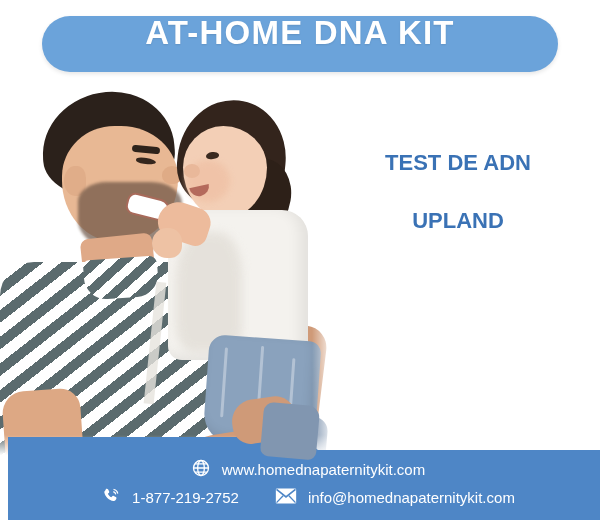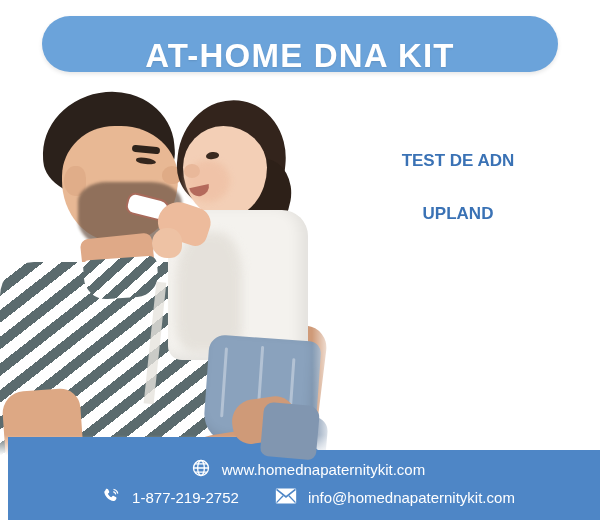--- a/index.html
+++ b/index.html
@@ -21,21 +21,21 @@
   
   .header-banner {
     position: absolute;
     left: 42px;
     top: 16px;
     width: 516px;
     height: 56px;
     background: #6ba3da;
     border-radius: 28px;
     display: flex;
-    align-items: flex-end;
+    align-items: flex-start;
     justify-content: center;
     box-shadow: 0 2px 4px rgba(0,0,0,0.10);
   }
   .header-title {
     color: #ffffff;
     font-size: 33px;
     font-weight: bold;
     letter-spacing: 1.2px;
     line-height: 1;
     white-space: nowrap;
@@ -317,21 +317,21 @@
 
   
   .headline {
     position: absolute;
     left: 330px;
     top: 152px;
     width: 256px;
     text-align: center;
     color: #3a72b5;
     font-weight: bold;
-    font-size: 17px;
+    font-size: 22px;
     line-height: 1;
   }
   .headline .line { margin-bottom: 36px; }
   .headline .line:last-child { margin-bottom: 0; }
 
   
   .footer {
     position: absolute;
     left: 8px;
     top: 437px;

